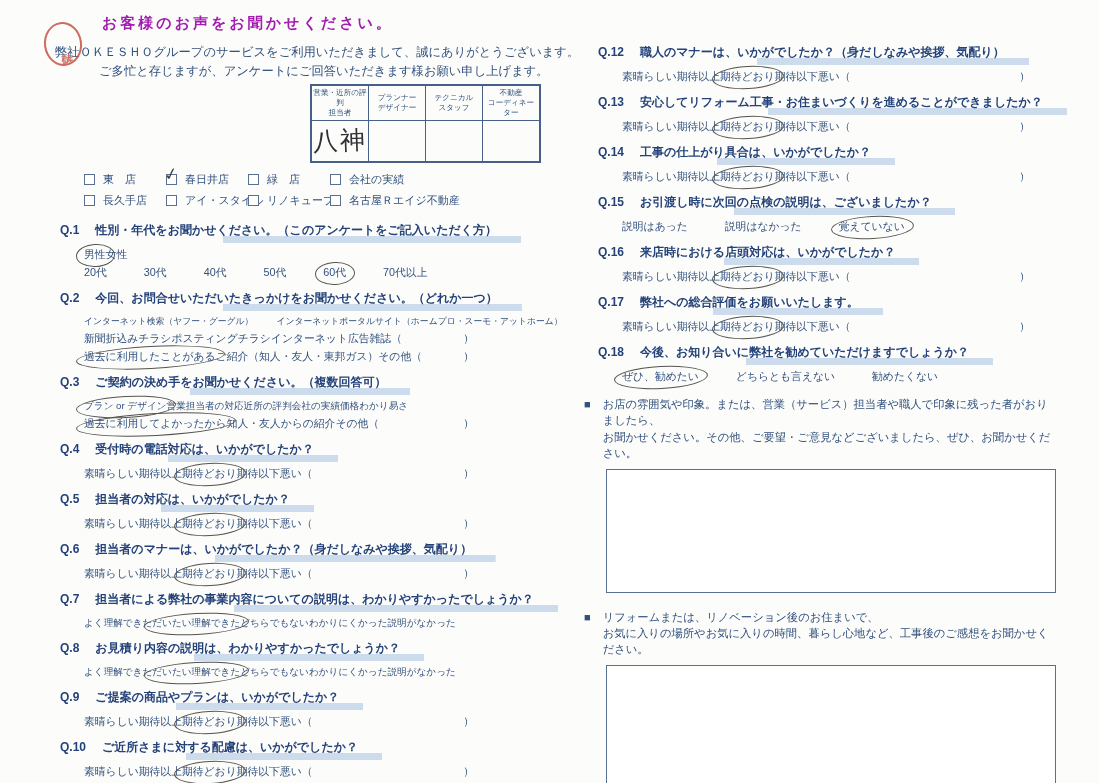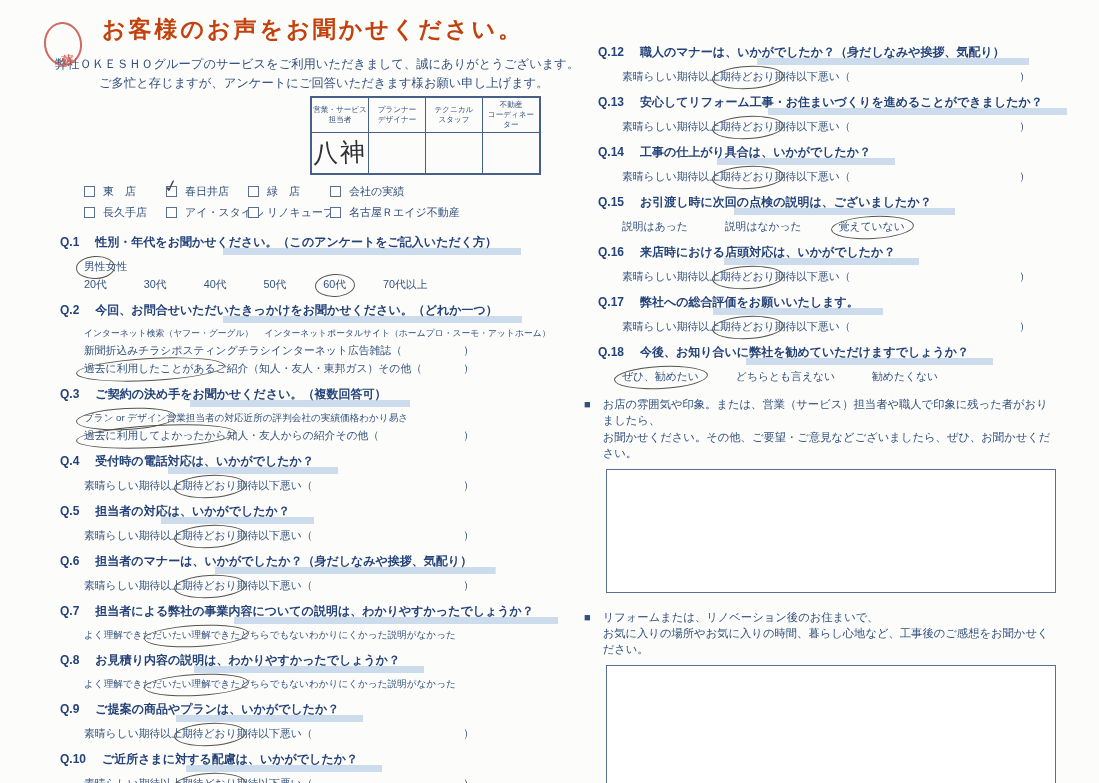--- a/index.html
+++ b/index.html
@@ -7,22 +7,22 @@
     position:relative;width:1099px;height:783px;margin:0 auto;
     background:#fcfcfa;overflow:hidden;
     font-family:"Liberation Sans","DejaVu Sans",sans-serif;
     color:#31507e;
   }
   .col-left{position:absolute;left:60px;top:10px;width:492px;}
   .col-right{position:absolute;left:584px;top:44px;width:472px;}
 
   
   .main-title{
-    margin:4px 0 10px 42px;font-size:23px;font-weight:bold;
-    letter-spacing:3px;color:#c2410c;white-space:nowrap;
+    margin:4px 0 10px 42px;font-size:15px;font-weight:bold;
+    letter-spacing:3px;color:#a21caf;white-space:nowrap;
   }
   .stamp{
     position:absolute;left:-16px;top:12px;width:34px;height:40px;
     border:2px solid #c8564a;border-radius:50%;
     color:#c8564a;writing-mode:vertical-rl;text-orientation:upright;
     font-size:13px;line-height:30px;text-align:center;
     transform:rotate(-8deg);opacity:.88;overflow:hidden;
   }
   .intro{font-size:12.3px;line-height:1.55;margin-left:-5px;white-space:nowrap;}
   .intro .l2{padding-left:44px;}
@@ -72,21 +72,21 @@
     background:linear-gradient(#ccdcec,#ccdcec) no-repeat;
     background-size:70% 7px;background-position:100% 100%;
   }
   .q-body{margin-left:24px;}
   .q-row{
     display:flex;align-items:baseline;
     font-size:10.8px;margin-bottom:4px;white-space:nowrap;
   }
   .q-row.wide{column-gap:40px;gap:37px;}
   .q-row.t1{font-size:9.6px;}
-  .q-row.t2{font-size:8.8px;column-gap:11px;font-family:Liberation Serif, serif;}
+  .q-row.t2{font-size:8.8px;column-gap:23px;font-family:Liberation Serif, serif;}
   .col-left .par{width:390px;}
   .col-right .par{width:408px;}
   .opt{white-space:nowrap;}
   .opt.end{margin-left:auto;}
   .opt.circled{position:relative;}
   .opt.circled::after{
     content:"";position:absolute;left:-8px;right:-9px;top:-4px;bottom:-5px;
     border:1.5px solid #55544f;border-radius:50%;transform:rotate(-3deg);
   }
 
@@ -111,21 +111,21 @@
 
     <div class="intro">
       <div class="l1">弊社ＯＫＥＳＨＯグループのサービスをご利用いただきまして、誠にありがとうございます。</div>
       <div class="l2">ご多忙と存じますが、アンケートにご回答いただきます様お願い申し上げます。</div>
     </div>
 
     <table class="staff-table">
       <tbody>
           <tr>
         <th>
-          <span>営業・サービス</span><br>
+          <span>営業・近所の評判</span><br>
           <span>担当者</span>
         </th>
         <th>
           <span>プランナー</span><br>
           <span>デザイナー</span>
         </th>
         <th>
           <span>テクニカル</span><br>
           <span>スタッフ</span>
         </th>

